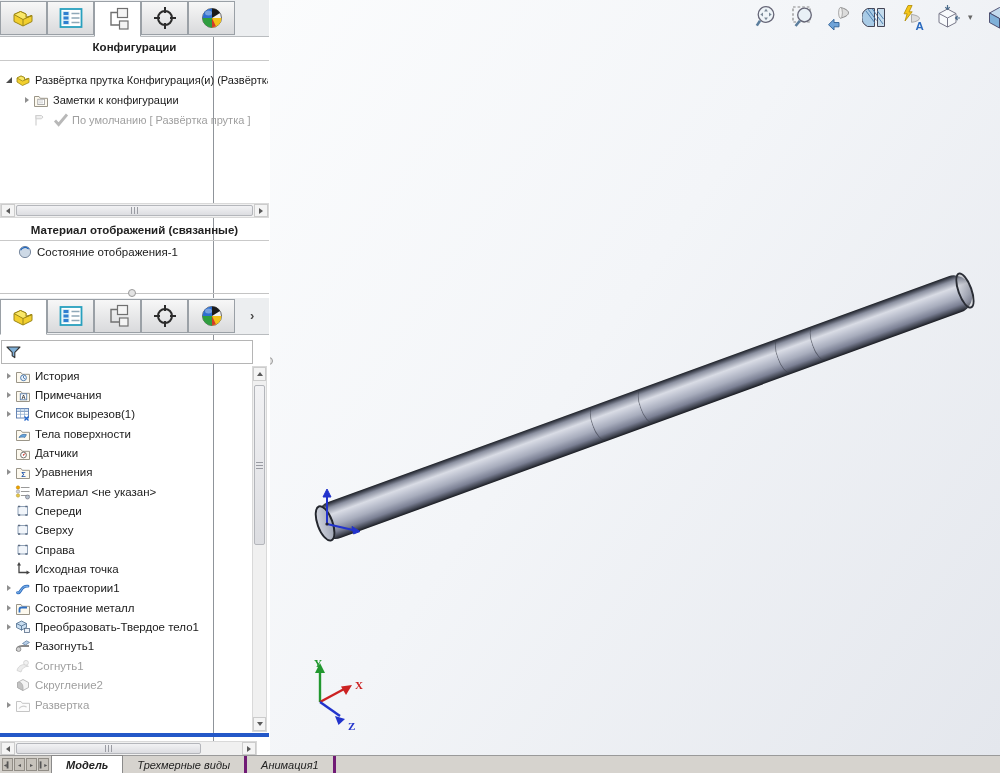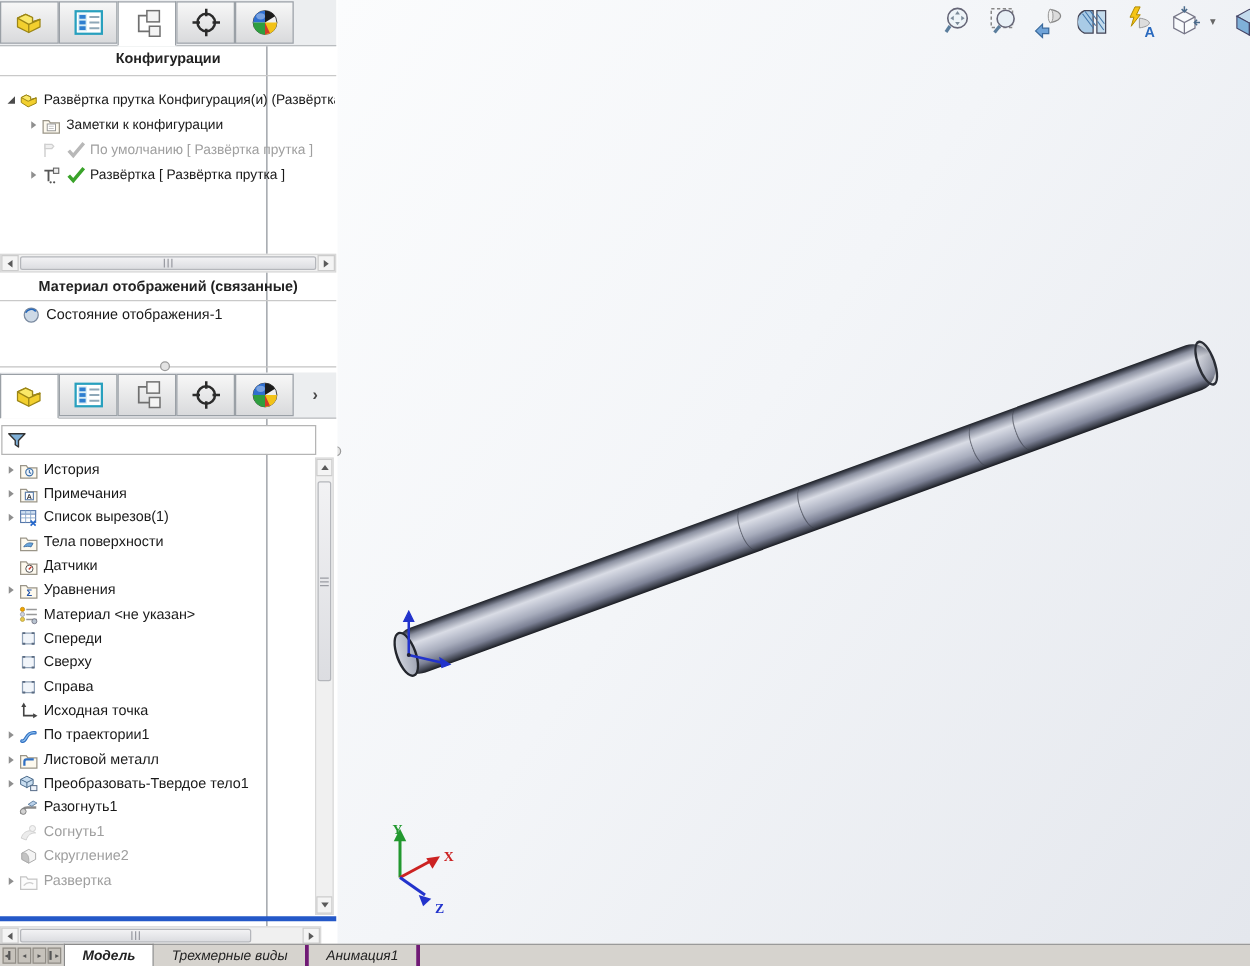--- a/index.html
+++ b/index.html
@@ -168,39 +168,20 @@
               <path d="M3 3.5h5.5L10 5 8.5 6.8H3z" fill="#e2e2e2" stroke="#a8a8a8"></path>
             </svg>
           </span>
           <span class="chk">
             <svg viewBox="0 0 16 16">
               <path d="M2 8.5l3.6 4L14 2.5" stroke="#b8b8b8" stroke-width="2.8" fill="none"></path>
             </svg>
           </span>
           <span class="tlabel">По умолчанию [ Развёртка прутка ]</span>
         </div>
-        <div class="trow" style="padding-left: 18px;">
-          <span class="exp">
-            <i class="col"></i>
-          </span>
-          <span class="ticon">
-            <svg viewBox="0 0 16 16">
-              <path d="M2.5 4.5h7M5.8 4.5V13" stroke="#555" stroke-width="1.5" fill="none"></path>
-              <rect x="9.8" y="2.5" width="4.2" height="4.2" fill="#f0f0f0" stroke="#666" stroke-width=".9"></rect>
-              <circle cx="7.5" cy="13.8" r=".9" fill="#555"></circle>
-              <circle cx="10.3" cy="13.8" r=".9" fill="#555"></circle>
-            </svg>
-          </span>
-          <span class="chk">
-            <svg viewBox="0 0 16 16">
-              <path d="M2 8.5l3.6 4L14 2.5" stroke="#3aa32a" stroke-width="2.8" fill="none"></path>
-            </svg>
-          </span>
-          <span class="tlabel">Развёртка [ Развёртка прутка ]</span>
-        </div>
       </div>
 
     <div class="hscroll" style="left:0;top:203px;width:269px;">
       <div class="sbtn">
           <i class="l"></i>
         </div>
       <div class="strack">
         <div class="sthumb h" style="left:1px;right:1px;">
             <b></b>
             <b></b>
@@ -429,21 +410,21 @@
         <div class="trow">
           <span class="exp">
             <i class="col"></i>
           </span>
           <span class="ticon">
             <svg viewBox="0 0 16 16">
               <path d="M1.5 4.5h4.5l1.3 1.8H14.5v8.2H1.5z" fill="#fdf9ee" stroke="#9a9588"></path>
               <path d="M4.5 12.5V9.3A1.8 1.8 0 0 1 6.3 7.5h5.7" fill="none" stroke="#2f6fc2" stroke-width="1.8"></path>
             </svg>
           </span>
-          <span class="tlabel">Листовой металл</span>
+          <span class="tlabel">Состояние металл</span>
         </div>
         <div class="trow">
           <span class="exp">
             <i class="col"></i>
           </span>
           <span class="ticon">
             <svg viewBox="0 0 16 16">
               <path d="M1.5 4.5l5-2.5 5 2.5v4l-5 2.5-5-2.5z" fill="#c8ddf0" stroke="#4a6a8a" stroke-width=".8"></path>
               <path d="M1.5 4.5l5 2.5 5-2.5M6.5 7v4.5" fill="none" stroke="#4a6a8a" stroke-width=".8"></path>
               <rect x="9.5" y="9.5" width="5" height="4" fill="#eef3fa" stroke="#556b87" stroke-width=".8"></rect>

